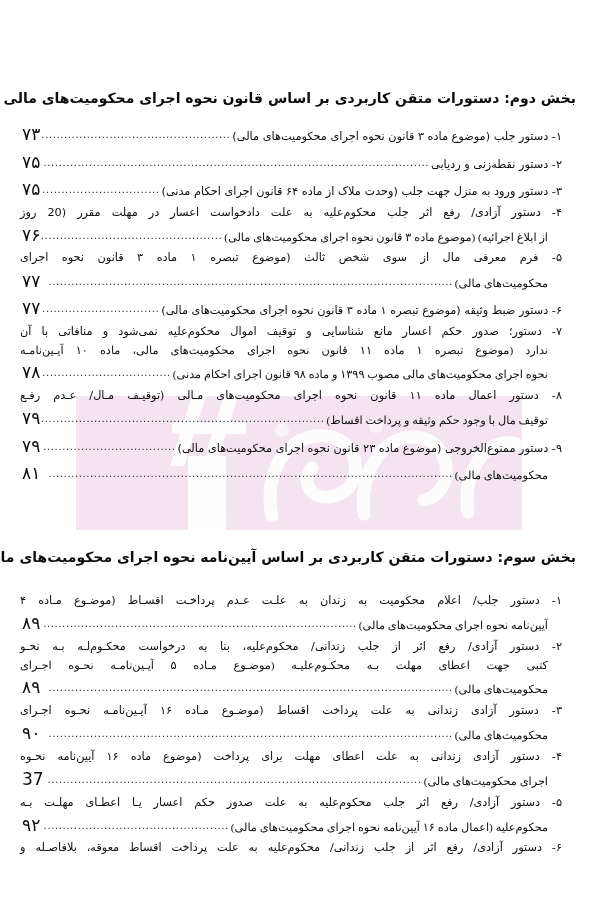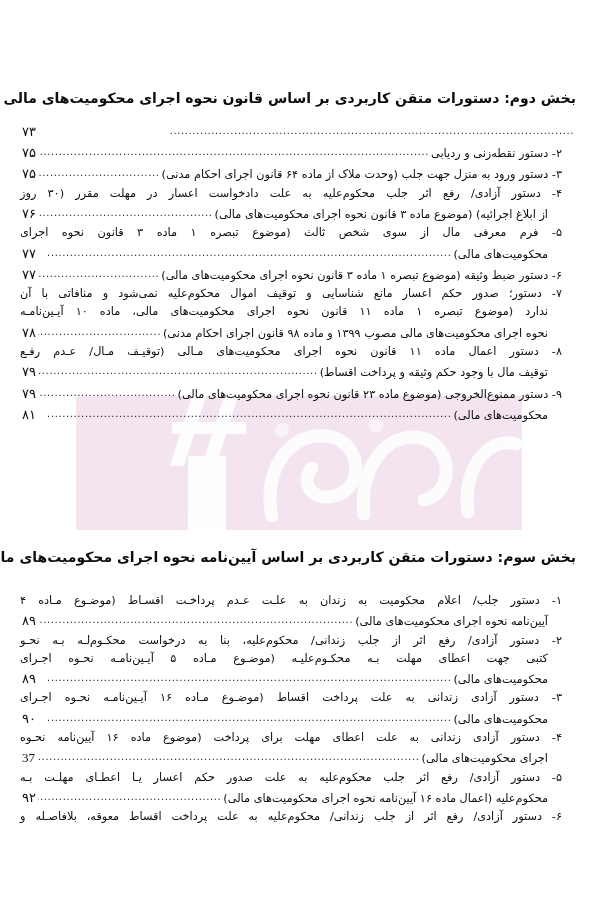--- a/index.html
+++ b/index.html
@@ -68,21 +68,21 @@
     text-align-last: justify;
     direction: rtl;
     margin: 0;
     padding: 0;
   }
   .entry .ln {
     display: block;
     white-space: nowrap;
   }
   .entry .ln.first { padding-right: 14px; }
-  .entry .ln.cont  { padding-right: 28px; }
+  .entry .ln.cont  { padding-right: 28px; font-family: Liberation Serif, serif; }
 
   
   .lead-line {
     display: flex;
     align-items: baseline;
     direction: rtl;
     width: 100%;
   }
   .lead-line .txt { flex: 0 0 auto; white-space: nowrap; }
   .lead-line .dots {
@@ -92,23 +92,22 @@
     white-space: nowrap;
     font-size: 10px;
     color: #222;
     letter-spacing: 0.6px;
     position: relative;
     top: -2px;
   }
   .lead-line .pg {
     flex: 0 0 auto;
     white-space: nowrap;
-    font-size: 13px;
+    font-size: 17px;
     padding-left: 2px;
-    font-family: Liberation Serif, serif;
   }
 
   
   .spread { word-spacing: 0.12em; }
   .spread-wide { word-spacing: 0.55em; }
 </style>
 </head>
 <body>
 
 <div class="page">
@@ -138,20 +137,21 @@
   <div class="content">
 
     <div class="toc-block" style="top:88px;">
       <div class="section-head">بخش دوم: دستورات متقن کاربردی بر اساس قانون نحوه اجرای محکومیت‌های مالی (مصوب ۱۳۹۴) .. ۷۱</div>
     </div>
 
     <div class="toc-block" style="top:121px;">
 
       <div class="entry">
         <div class="lead-line">
+          <span class="txt ln first">۱- دستور جلب (موضوع ماده ۳ قانون نحوه اجرای محکومیت‌های مالی)</span>
           <span class="dots">...........................................................................................................</span>
           <span class="pg">۷۳</span>
         </div>
       </div>
 
       <div class="entry">
         <div class="lead-line">
           <span class="txt ln first">۲- دستور نقطه‌زنی و ردیابی</span>
           <span class="dots">...........................................................................................................</span>
           <span class="pg">۷۵</span>
@@ -160,21 +160,21 @@
 
       <div class="entry">
         <div class="lead-line">
           <span class="txt ln first">۳- دستور ورود به منزل جهت جلب (وحدت ملاک از ماده ۶۴ قانون اجرای احکام مدنی)</span>
           <span class="dots">...........................................................................................................</span>
           <span class="pg">۷۵</span>
         </div>
       </div>
 
       <div class="entry">
-        <div class="ln first spread">۴- دستور آزادی/ رفع اثر جلب محکوم‌علیه به علت دادخواست اعسار در مهلت مقرر (۳۰ روز</div>
+        <div class="ln first spread">۴- دستور آزادی/ رفع اثر جلب محکوم‌علیه به علت دادخواست اعسار در مهلت مقرر (20 روز</div>
         <div class="lead-line">
           <span class="txt ln cont">از ابلاغ اجرائیه) (موضوع ماده ۳ قانون نحوه اجرای محکومیت‌های مالی)</span>
           <span class="dots">...........................................................................................................</span>
           <span class="pg">۷۶</span>
         </div>
       </div>
 
       <div class="entry">
         <div class="ln first spread-wide">۵- فرم معرفی مال از سوی شخص ثالث (موضوع تبصره ۱ ماده ۳ قانون نحوه اجرای</div>
         <div class="lead-line">

